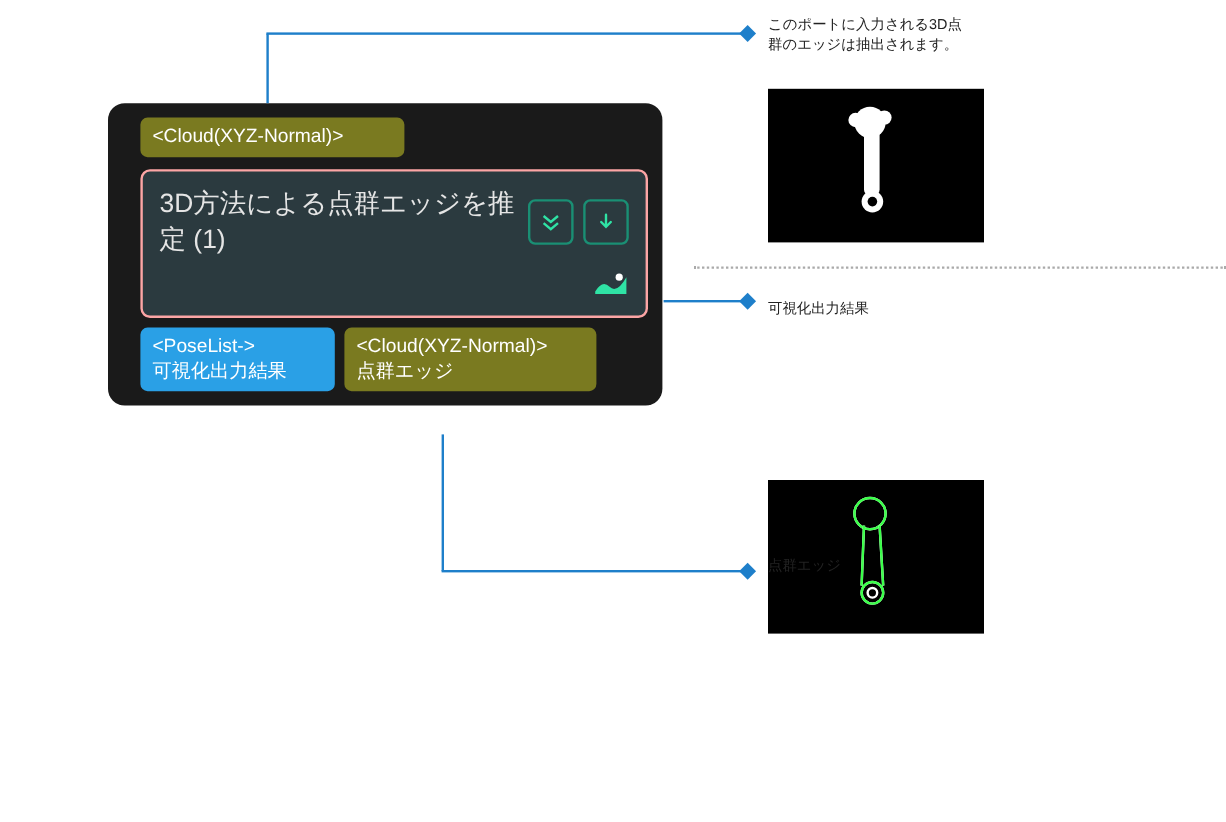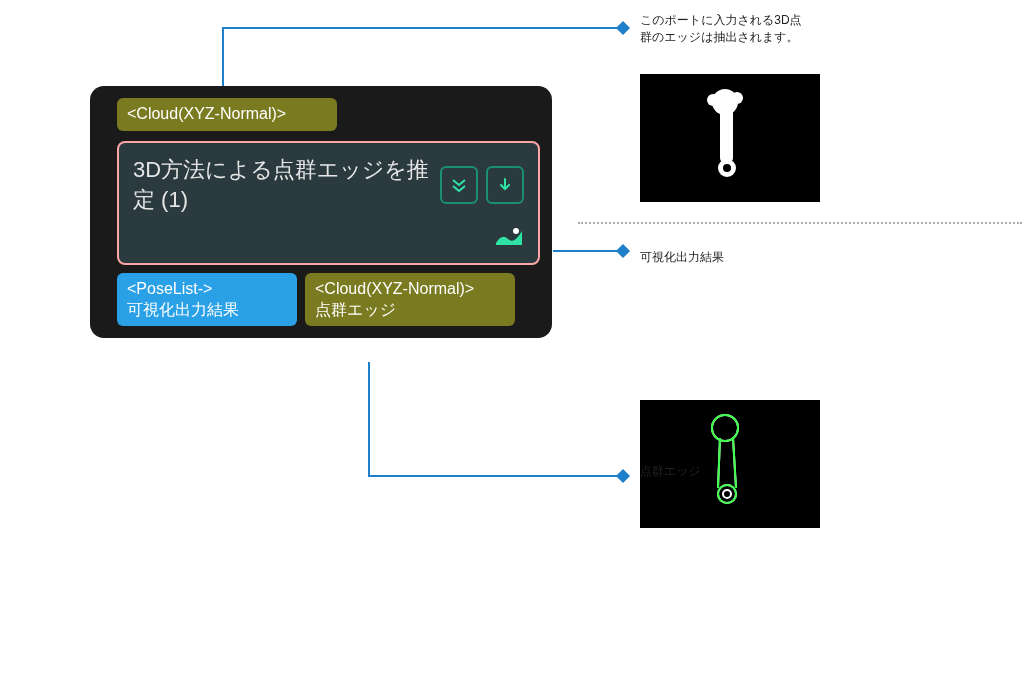--- a/index.html
+++ b/index.html
@@ -56,21 +56,21 @@
         <span>
           <svg width="30" height="22" viewBox="0 0 30 22">
             <path d="M2 18 Q8 8 14 14 Q20 20 28 6 L28 20 L2 20 Z" fill="#2fe3a5"></path>
             <circle cx="22" cy="6" r="3" fill="#fff"></circle>
           </svg>
         </span>
       </div>
     </div>
 
     <div class="outputs-row">
-      <div class="port port-blue" style="width:180px;">
+      <div class="port port-blue" style="width:162px;">
         <div>&lt;PoseList-&gt;</div>
         <div>可視化出力結果</div>
       </div>
       <div class="port port-olive" style="width:210px;">
         <div>&lt;Cloud(XYZ-Normal)&gt;</div>
         <div>点群エッジ</div>
       </div>
     </div>
   </div>
 

